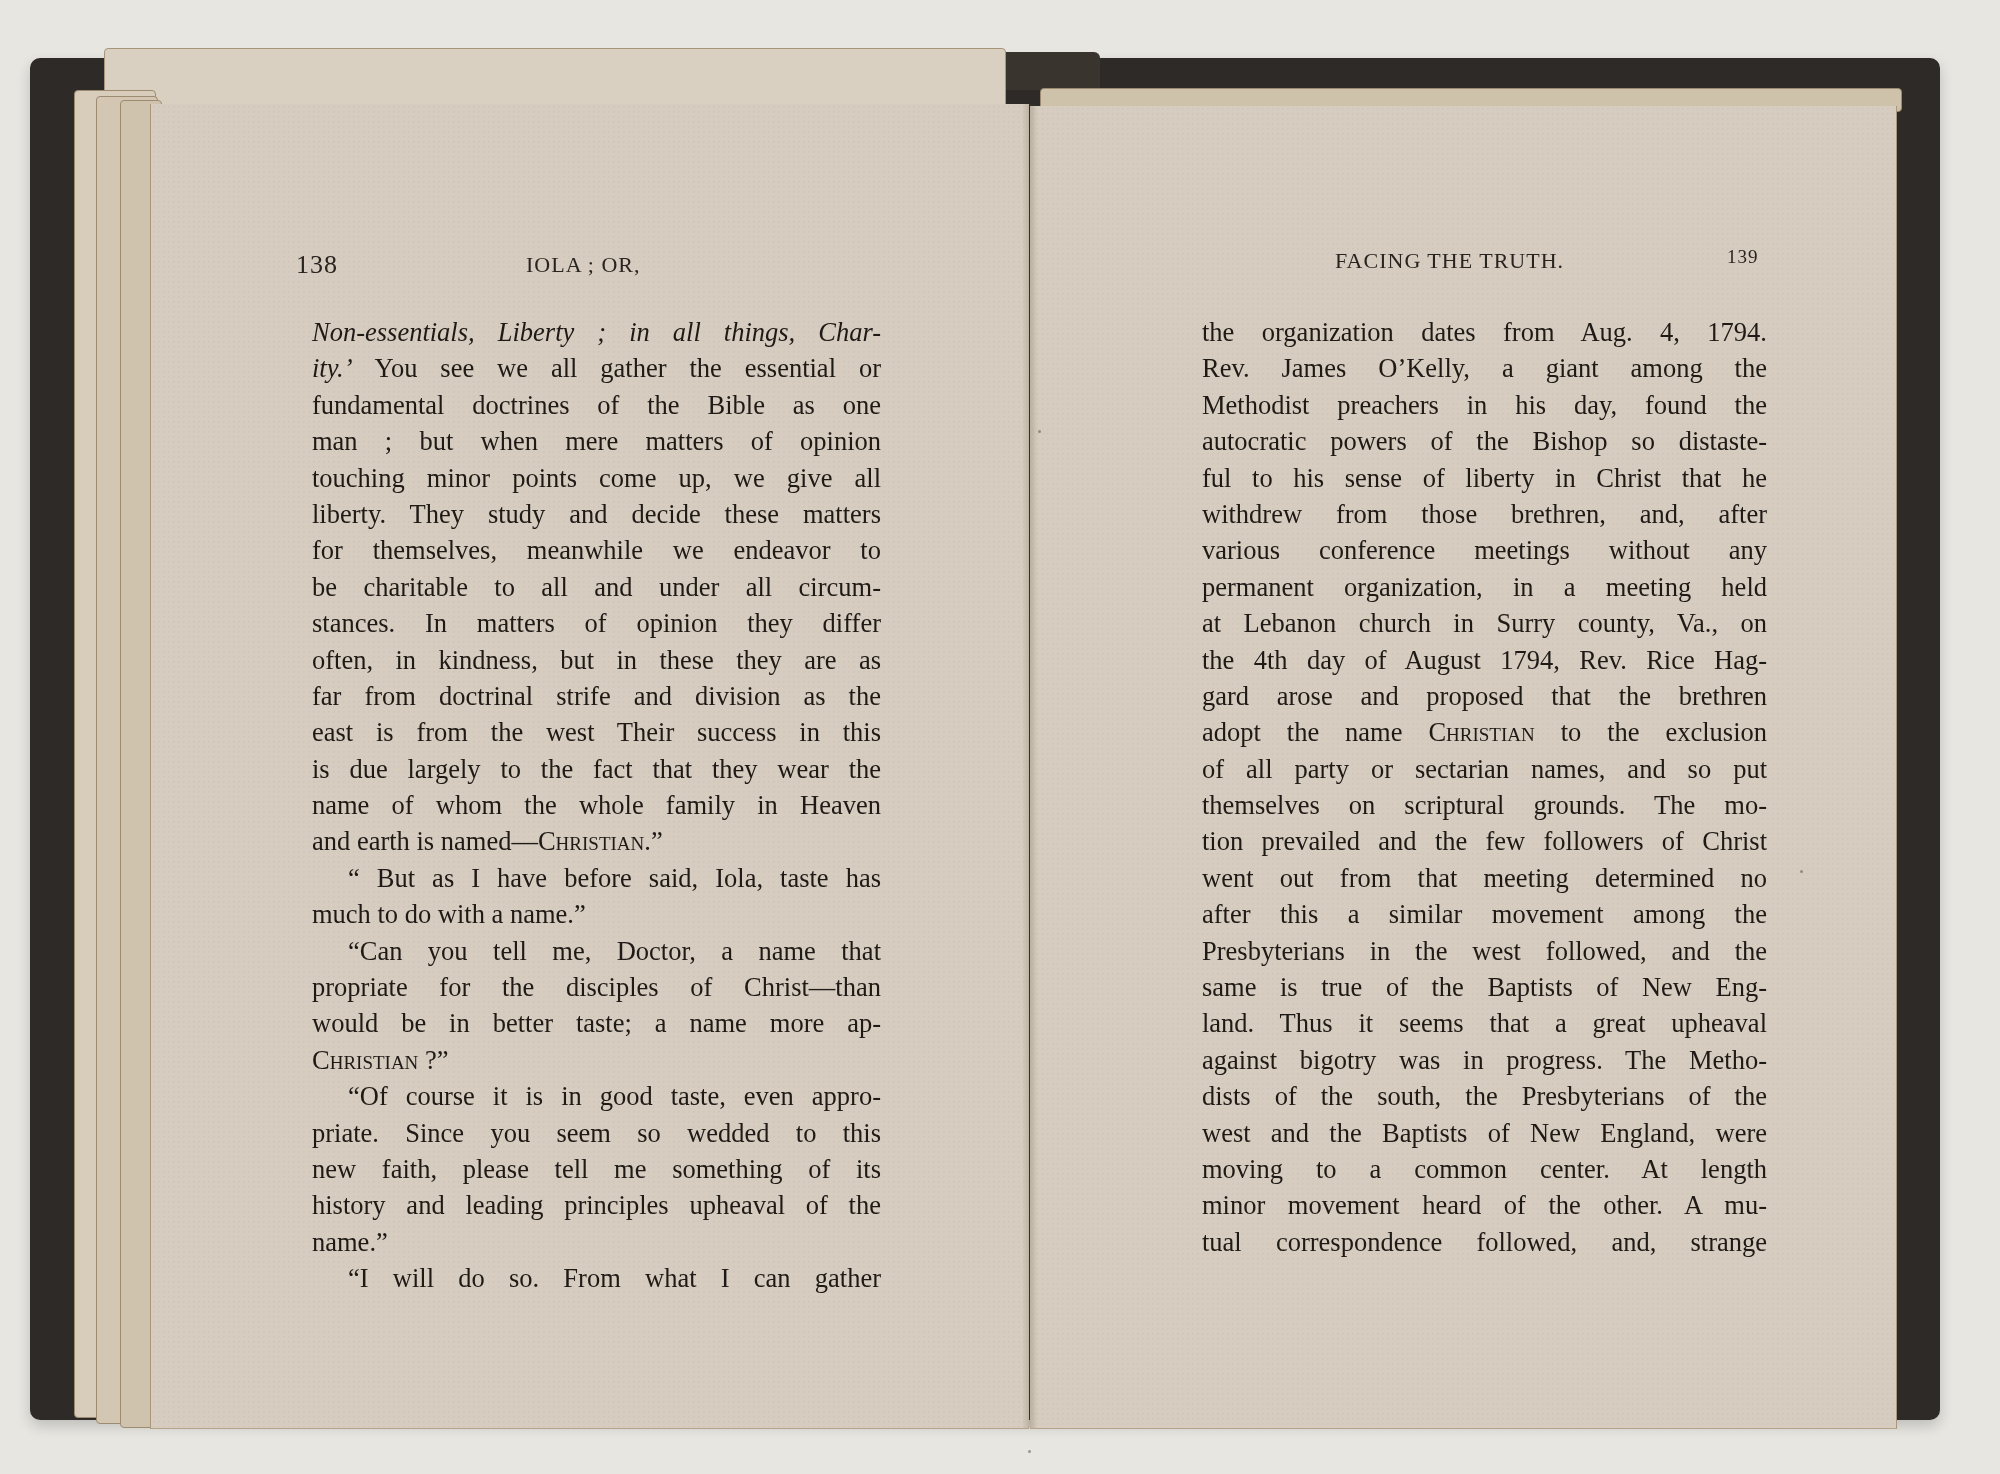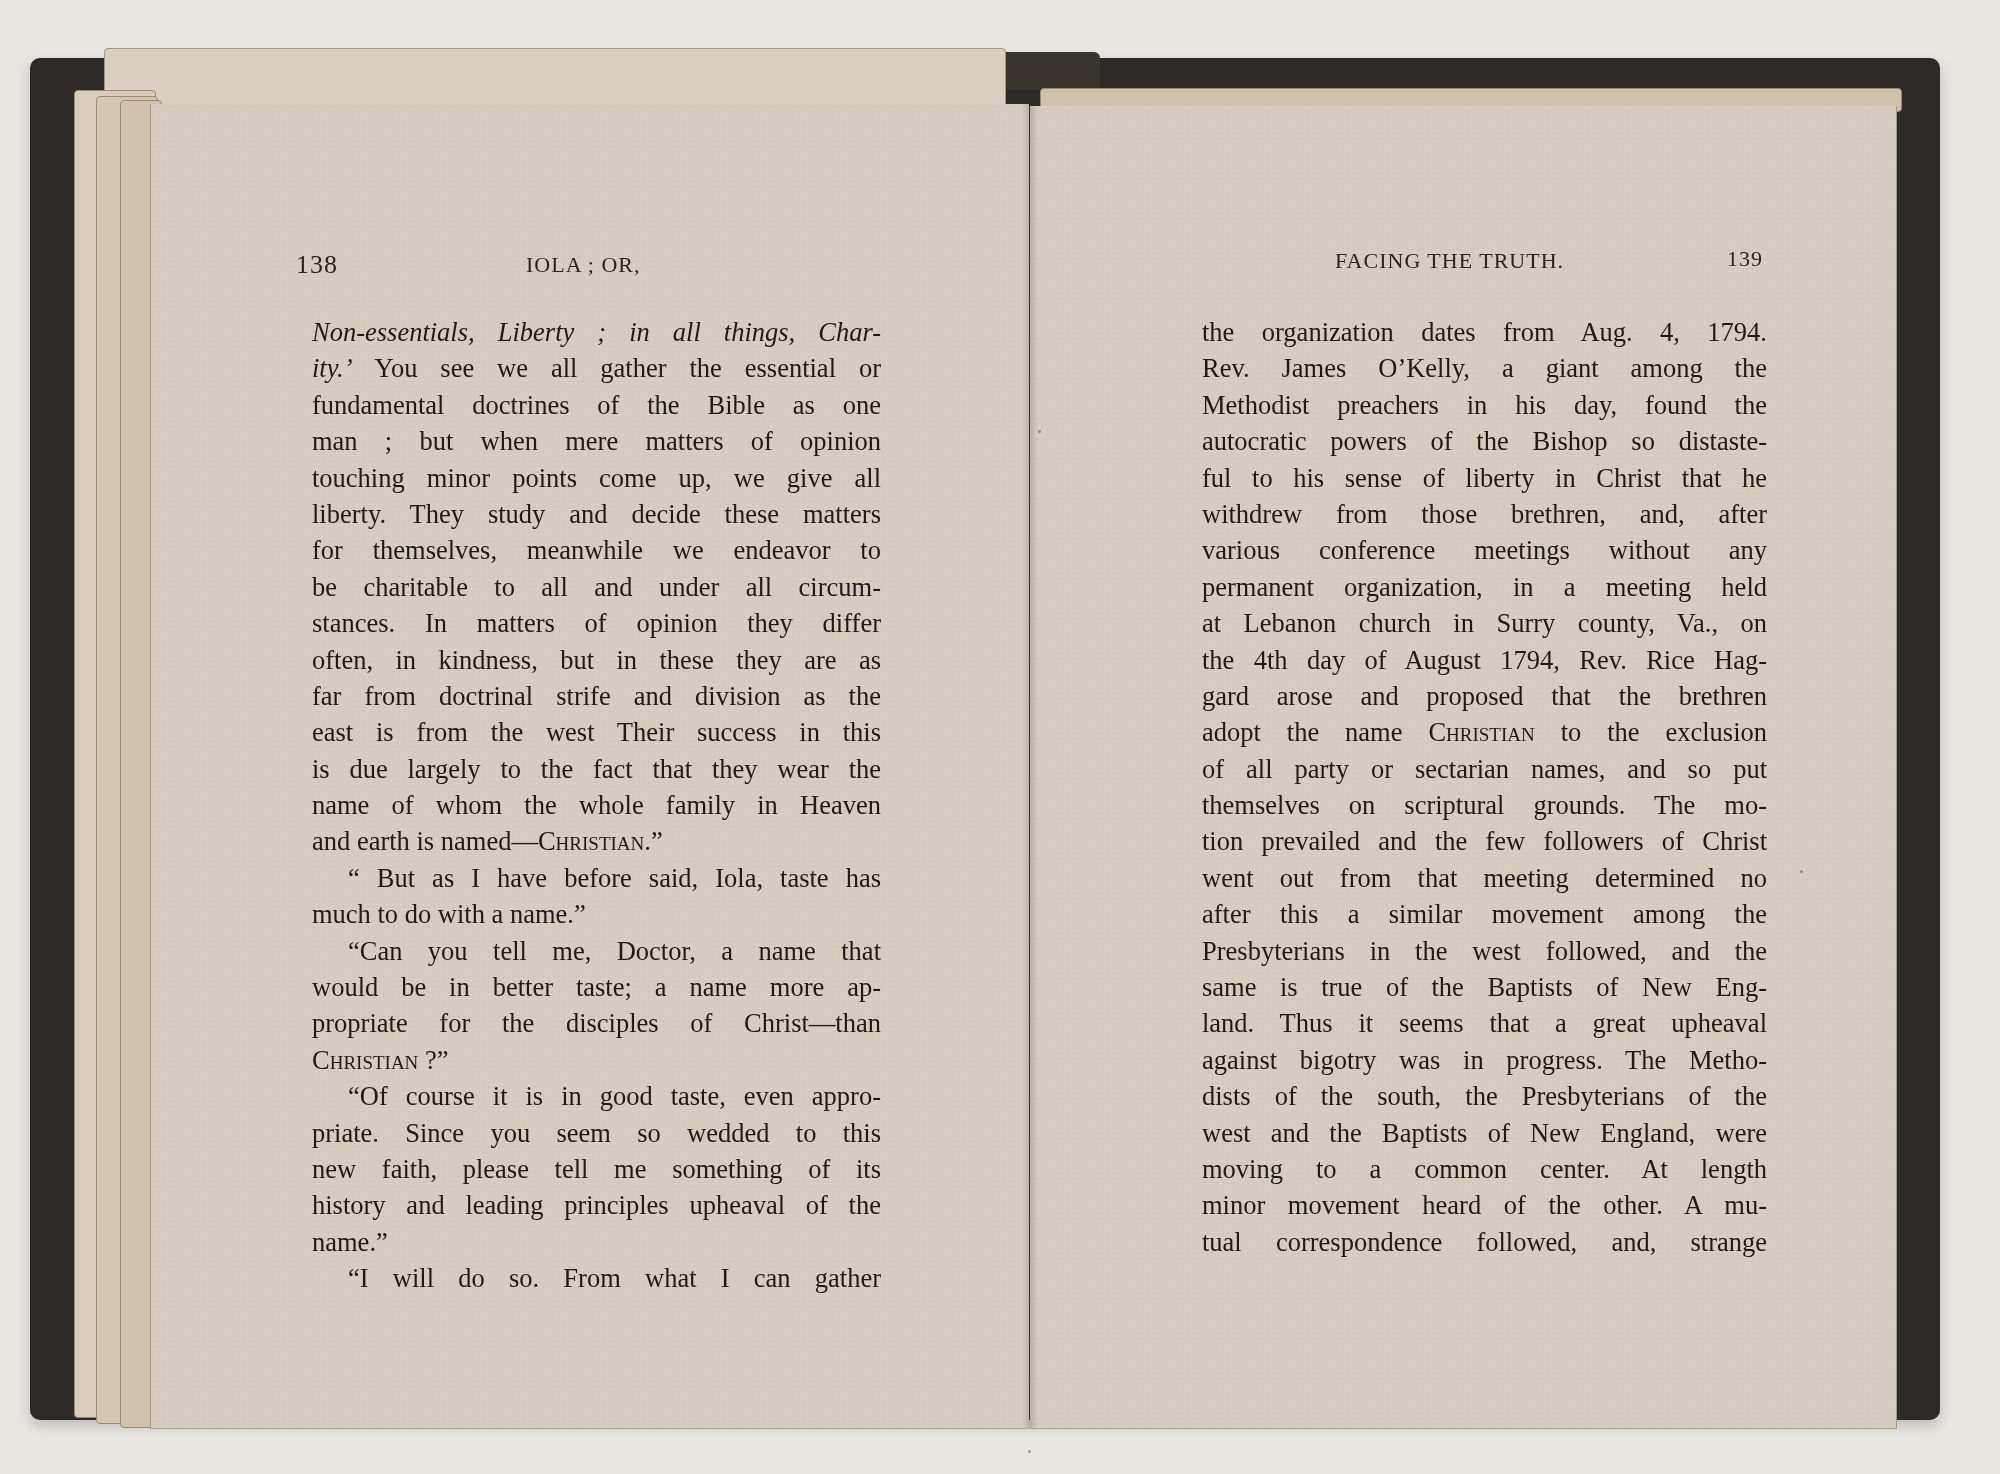--- a/index.html
+++ b/index.html
@@ -76,35 +76,35 @@
       <span class="line"><span>stances. In matters of opinion they differ</span></span>
       <span class="line"><span>often, in kindness, but in these they are as</span></span>
       <span class="line"><span>far from doctrinal strife and division as the</span></span>
       <span class="line"><span>east is from the west Their success in this</span></span>
       <span class="line"><span>is due largely to the fact that they wear the</span></span>
       <span class="line"><span>name of whom the whole family in Heaven</span></span>
       <span class="line short"><span>and earth is named—</span><span class="sc">Christian</span><span>.”</span></span>
       <span class="line indent"><span>“ But as I have before said, Iola, taste has</span></span>
       <span class="line short"><span>much to do with a name.”</span></span>
       <span class="line indent"><span>“Can you tell me, Doctor, a name that</span></span>
+      <span class="line"><span>propriate for the disciples of Christ—than</span></span>
       <span class="line"><span>would be in better taste; a name more ap-</span></span>
-      <span class="line"><span>propriate for the disciples of Christ—than</span></span>
       <span class="line short"><span class="sc">Christian</span><span> ?”</span></span>
       <span class="line indent"><span>“Of course it is in good taste, even appro-</span></span>
       <span class="line"><span>priate. Since you seem so wedded to this</span></span>
       <span class="line"><span>new faith, please tell me something of its</span></span>
       <span class="line"><span>history and leading principles upheaval of the</span></span>
       <span class="line short"><span>name.”</span></span>
       <span class="line indent"><span>“I will do so. From what I can gather</span></span>
     </div>
 </div>
 
 <div class="page right">
   <div class="running-head" style="left:305px;top:142px;">FACING THE TRUTH.</div>
-  <div class="running-head" style="left:697px;top:140px;font-size:22px;">139</div>
+  <div class="running-head" style="left:697px;top:140px;font-size:19px;">139</div>
   <div class="text-col" id="right-text" style="left:155px;top:208px;width:582px;">
       <span class="line"><span>the organization dates from Aug. 4, 1794.</span></span>
       <span class="line"><span>Rev. James O’Kelly, a giant among the</span></span>
       <span class="line"><span>Methodist preachers in his day, found the</span></span>
       <span class="line"><span>autocratic powers of the Bishop so distaste-</span></span>
       <span class="line"><span>ful to his sense of liberty in Christ that he</span></span>
       <span class="line"><span>withdrew from those brethren, and, after</span></span>
       <span class="line"><span>various conference meetings without any</span></span>
       <span class="line"><span>permanent organization, in a meeting held</span></span>
       <span class="line"><span>at Lebanon church in Surry county, Va., on</span></span>

